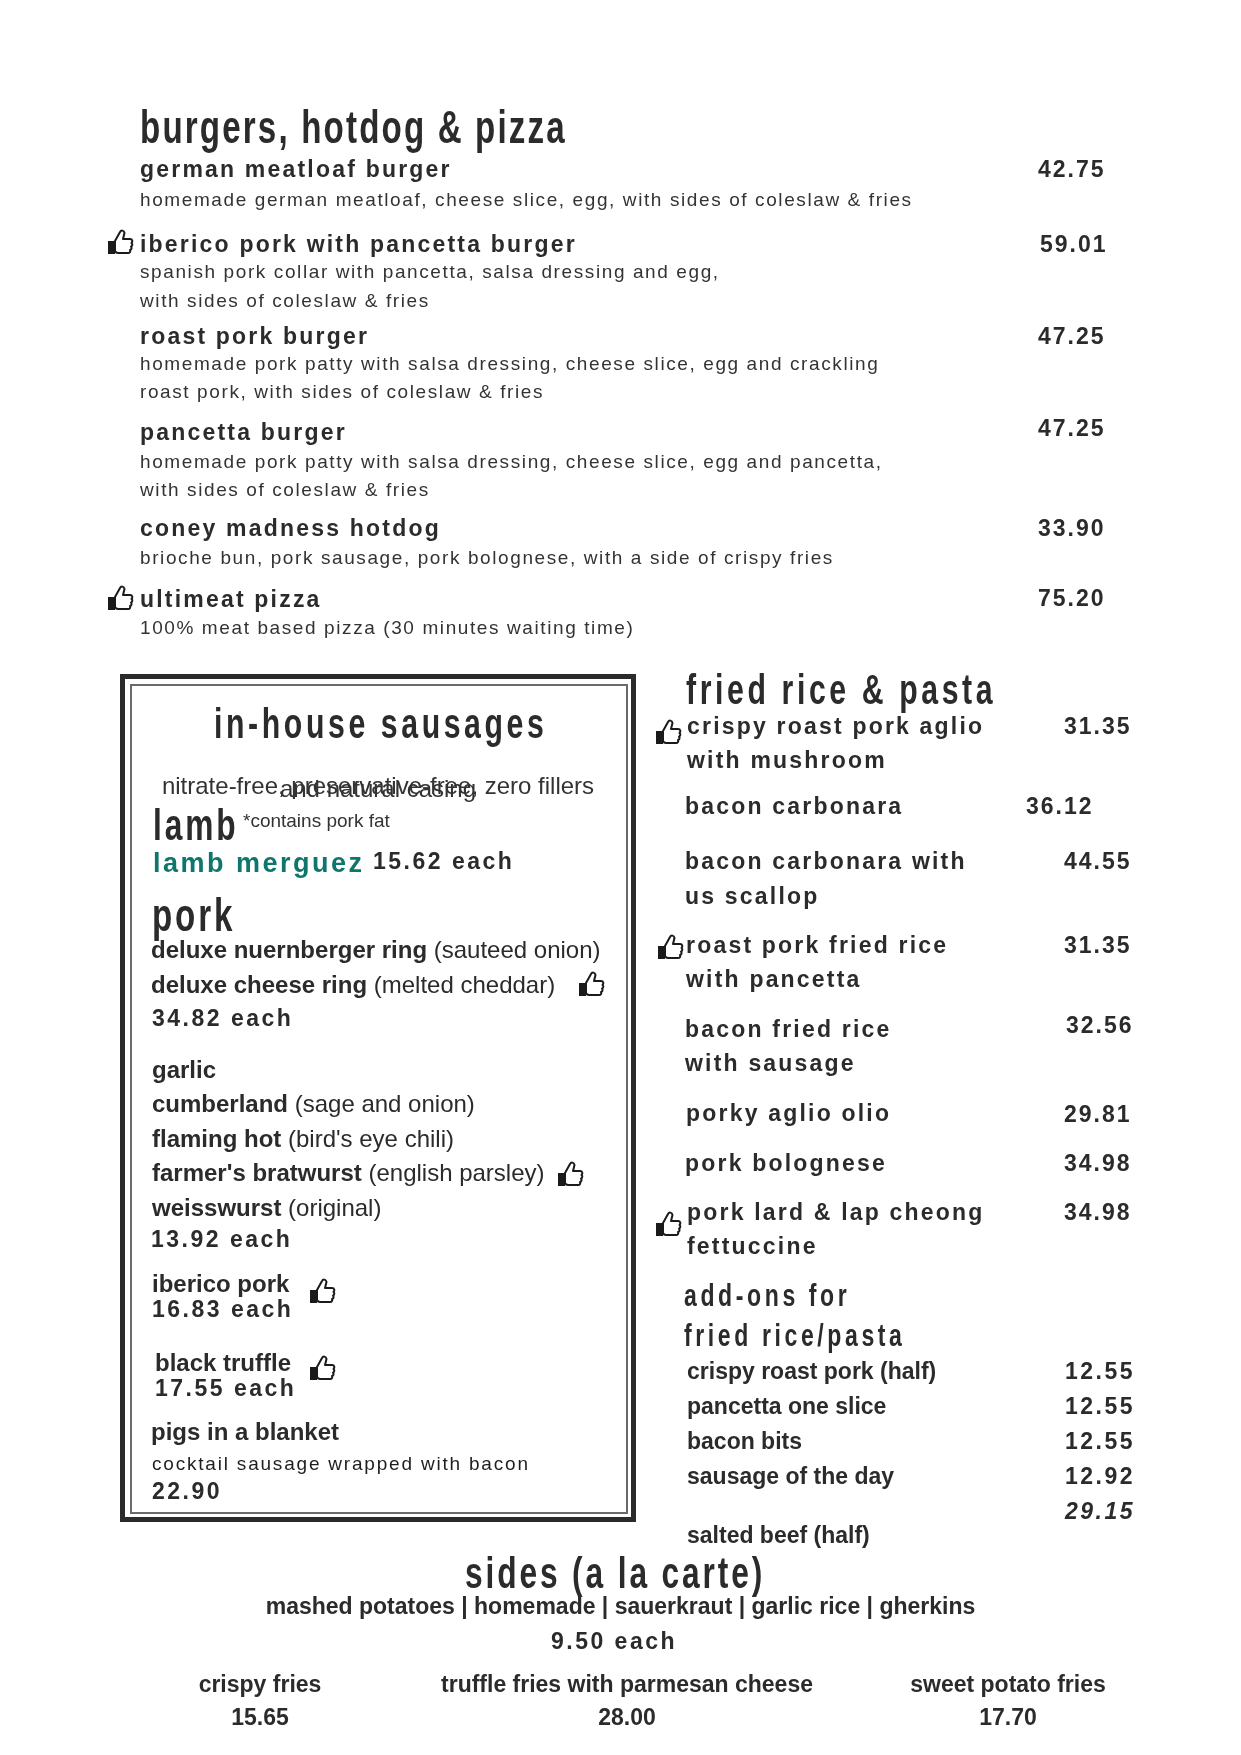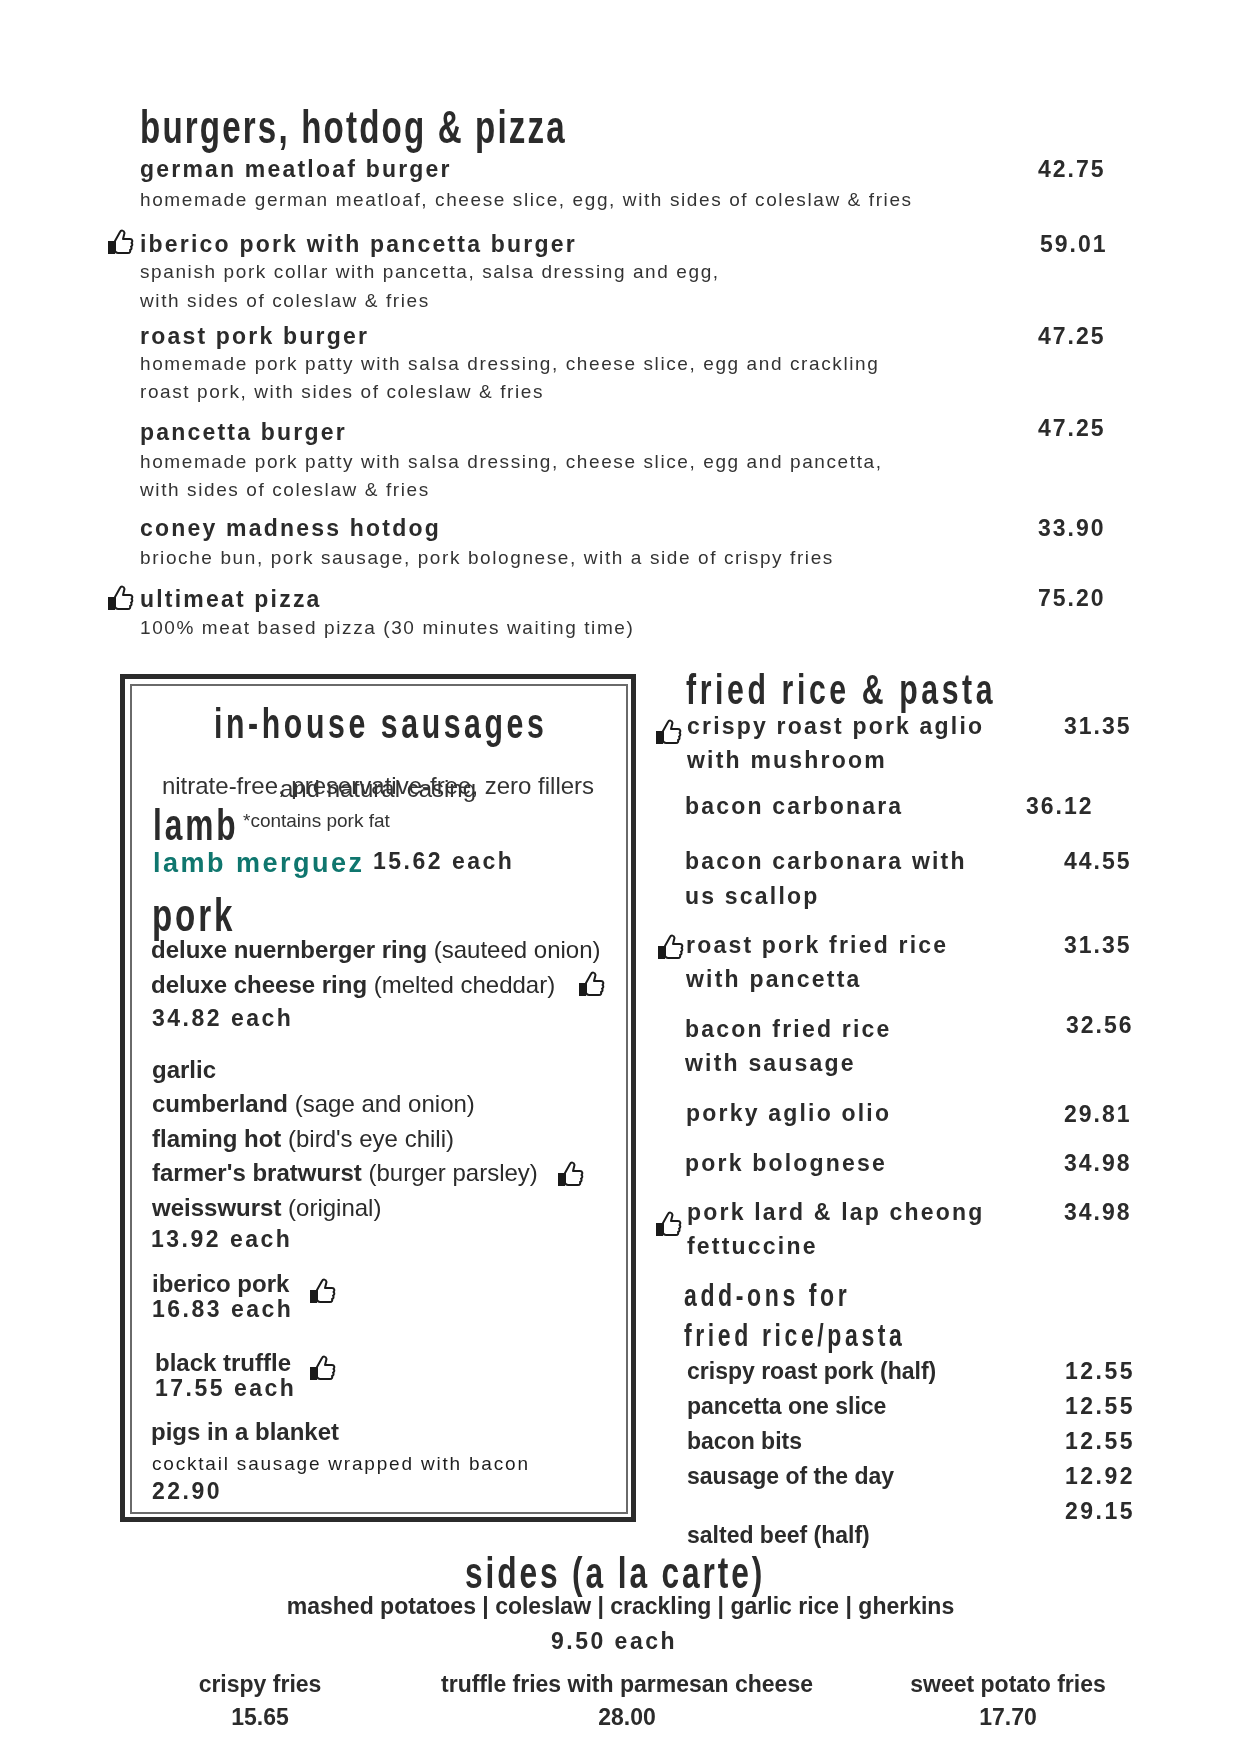--- a/index.html
+++ b/index.html
@@ -92,21 +92,21 @@
 <span class="thumb" style="left:577px;top:970px;">
     <svg>
       <use href="#thumb"></use>
     </svg>
   </span>
 <div class="abs sausage-price" style="left:152px;top:1005px;">34.82 each</div>
 
 <div class="abs sausage-line" style="left:152px;top:1056px;"><span class="sb">garlic</span></div>
 <div class="abs sausage-line" style="left:152px;top:1090px;"><span class="sb">cumberland</span> <span>(sage and onion)</span></div>
 <div class="abs sausage-line" style="left:152px;top:1125px;"><span class="sb">flaming hot</span> <span>(bird's eye chili)</span></div>
-<div class="abs sausage-line" style="left:152px;top:1159px;"><span class="sb">farmer's bratwurst</span> <span>(burger parsley)</span></div>
+<div class="abs sausage-line" style="left:152px;top:1159px;"><span class="sb">farmer's bratwurst</span> <span>(english parsley)</span></div>
 <span class="thumb" style="left:556px;top:1160px;">
     <svg>
       <use href="#thumb"></use>
     </svg>
   </span>
 <div class="abs sausage-line" style="left:152px;top:1194px;"><span class="sb">weisswurst</span> <span>(original)</span></div>
 <div class="abs sausage-price" style="left:151px;top:1226px;">13.92 each</div>
 
 <div class="abs sausage-line sb" style="left:152px;top:1270px;">iberico pork</div>
 <div class="abs sausage-price" style="left:152px;top:1296px;">16.83 each</div>
@@ -179,24 +179,24 @@
 
 <div class="abs addon" style="left:687px;top:1358px;">crispy roast pork (half)</div>
 <div class="abs addon-price" style="left:1065px;top:1358px;">12.55</div>
 <div class="abs addon" style="left:687px;top:1393px;">pancetta one slice</div>
 <div class="abs addon-price" style="left:1065px;top:1393px;">12.55</div>
 <div class="abs addon" style="left:687px;top:1428px;">bacon bits</div>
 <div class="abs addon-price" style="left:1065px;top:1428px;">12.55</div>
 <div class="abs addon" style="left:687px;top:1463px;">sausage of the day</div>
 <div class="abs addon-price" style="left:1065px;top:1463px;">12.92</div>
 <div class="abs addon" style="left:687px;top:1498px;margin-top:24px;">salted beef (half)</div>
-<div class="abs addon-price" style="left:1065px;top:1498px;">29.15</div>
+<div class="abs addon-price" style="left:1065px;top:1498px;font-style:italic;">29.15</div>
 
 <div class="abs h-section" style="left:465px;top:1548px;font-size:44px;letter-spacing:4px;">sides (a la carte)</div>
-<div class="abs sides-text center" style="left:0;width:1241px;top:1593px;font-size:23px;">mashed potatoes | coleslaw | crackling | garlic rice | gherkins</div>
+<div class="abs sides-text center" style="left:0;width:1241px;top:1593px;font-size:23px;">mashed potatoes | homemade | sauerkraut | garlic rice | gherkins</div>
 <div class="abs sides-text center" style="left:0;width:1228px;top:1628px;font-size:23px;letter-spacing:2.5px;">9.50 each</div>
 
 <div class="abs sides-text center" style="left:160px;width:200px;top:1671px;">crispy fries</div>
 <div class="abs sides-text center" style="left:160px;width:200px;top:1704px;">15.65</div>
 <div class="abs sides-text center" style="left:400px;width:454px;top:1671px;">truffle fries with parmesan cheese</div>
 <div class="abs sides-text center" style="left:400px;width:454px;top:1704px;">28.00</div>
 <div class="abs sides-text center" style="left:880px;width:256px;top:1671px;">sweet potato fries</div>
 <div class="abs sides-text center" style="left:880px;width:256px;top:1704px;">17.70</div>
 
 </body></html>

